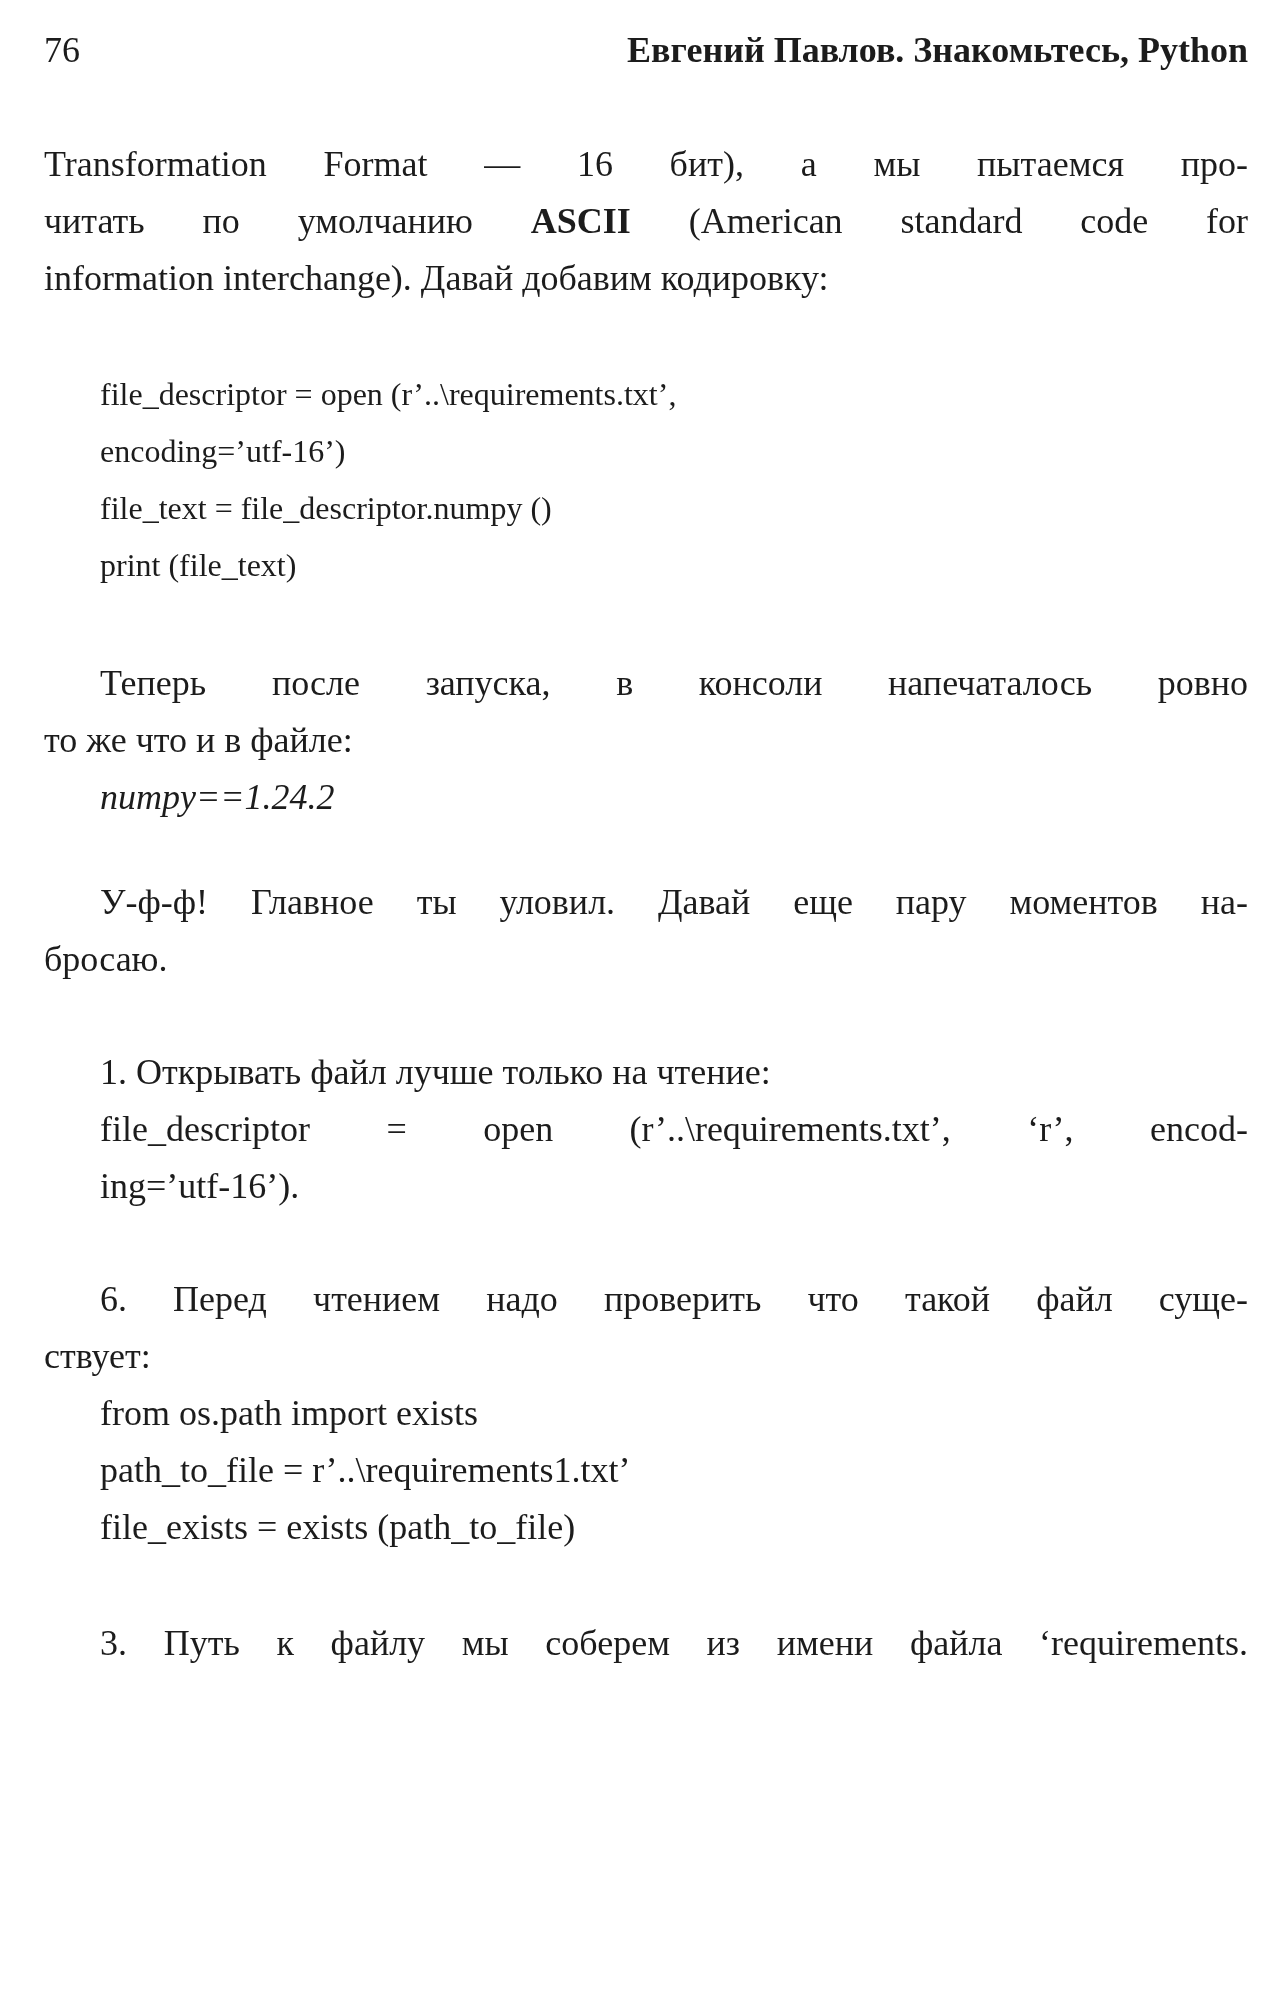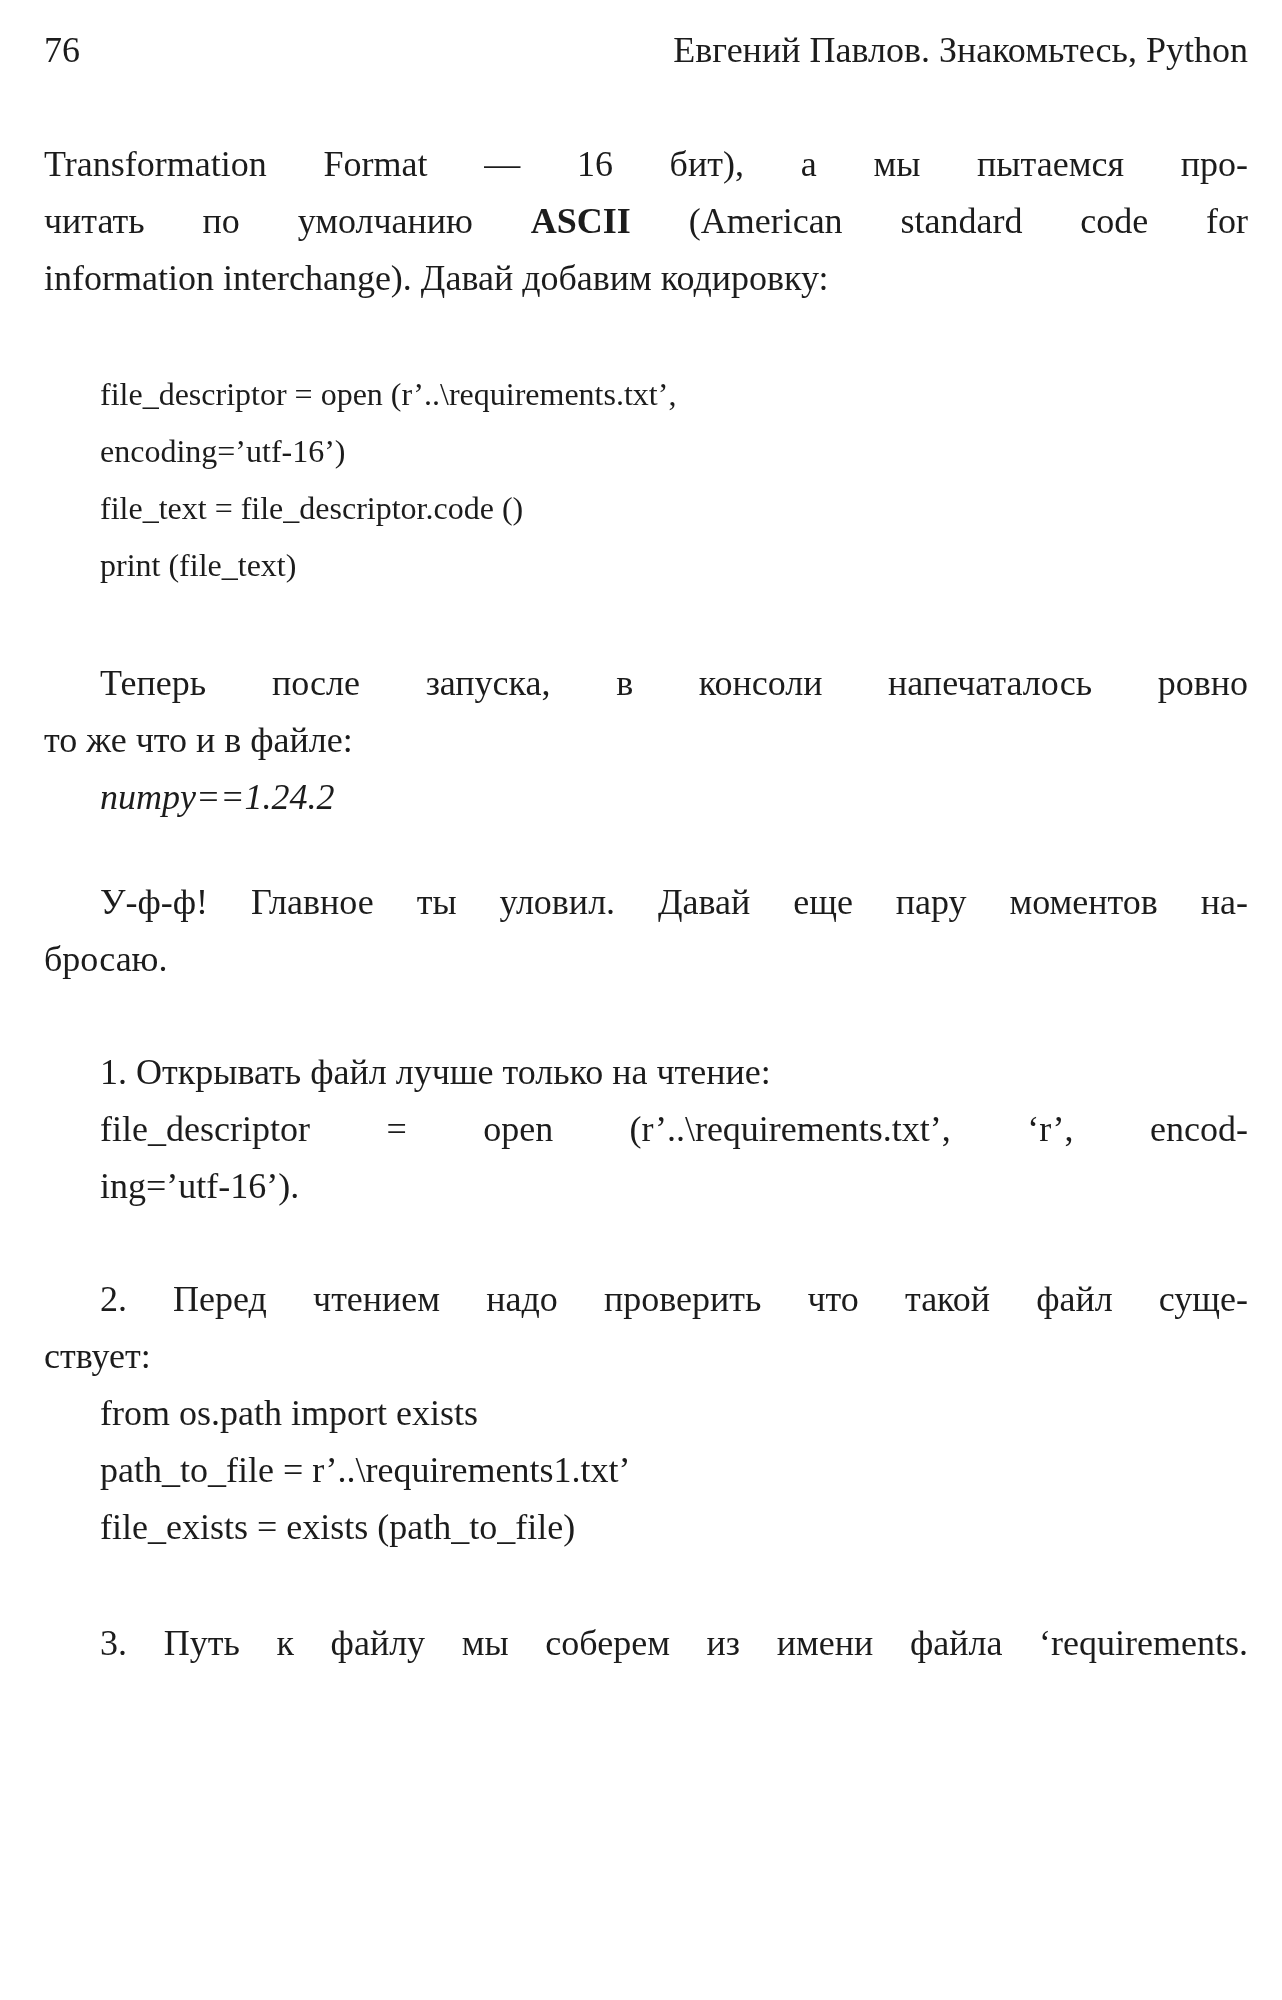--- a/index.html
+++ b/index.html
@@ -17,21 +17,21 @@
   }
   .ln { line-height:57px; }
   .just { text-align:justify; text-align-last:justify; }
   .ind { padding-left:56px; }
 
   .pagehead {
     display:flex; justify-content:space-between; align-items:baseline;
     line-height:57px;
     text-align:center;
   }
-  .rtitle { font-weight:normal; }
+  .rtitle { font-weight:bold; }
 
   .codeserif {
     font-family:"Liberation Serif", serif;
     font-weight:normal;
     font-size:32px;
     padding-left:56px;
   }
   .console-line { font-style:italic; padding-left:56px; }
   .codesans {
     font-family:"Liberation Sans", sans-serif;
@@ -63,21 +63,21 @@
 
   <div class="para mt-para1">
     <div class="ln just">Transformation Format — 16 бит), а мы пытаемся про-</div>
     <div class="ln just"><span>читать по умолчанию </span><b>ASCII</b><span> (American standard code for</span></div>
     <div class="ln">information interchange). Давай добавим кодировку:</div>
   </div>
 
   <div class="mt-code1">
     <div class="ln codeserif">file_descriptor = open (r’..\requirements.txt’,</div>
     <div class="ln codeserif">encoding=’utf-16’)</div>
-    <div class="ln codeserif">file_text = file_descriptor.code ()</div>
+    <div class="ln codeserif">file_text = file_descriptor.numpy ()</div>
     <div class="ln codeserif">print (file_text)</div>
   </div>
 
   <div class="mt-para2">
     <div class="ln just ind">Теперь после запуска, в консоли напечаталось ровно</div>
     <div class="ln">то же что и в файле:</div>
   </div>
 
   <div class="mt-console">
     <div class="ln console-line">numpy==1.24.2</div>
@@ -88,21 +88,21 @@
     <div class="ln">бросаю.</div>
   </div>
 
   <div class="mt-item1">
     <div class="ln ind">1. Открывать файл лучше только на чтение:</div>
     <div class="ln just ind">file_descriptor = open (r’..\requirements.txt’, ‘r’, encod-</div>
     <div class="ln ind">ing=’utf-16’).</div>
   </div>
 
   <div class="mt-item2">
-    <div class="ln just ind">2. Перед чтением надо проверить что такой файл суще-</div>
+    <div class="ln just ind">6. Перед чтением надо проверить что такой файл суще-</div>
     <div class="ln">ствует:</div>
     <div class="ln ind">from os.path import exists</div>
     <div class="ln ind">path_to_file = r’..\requirements1.txt’</div>
     <div class="ln ind">file_exists = exists (path_to_file)</div>
   </div>
 
   <div class="mt-item3">
     <div class="ln just ind">3. Путь к файлу мы соберем из имени файла ‘requirements.</div>
   </div>
 

